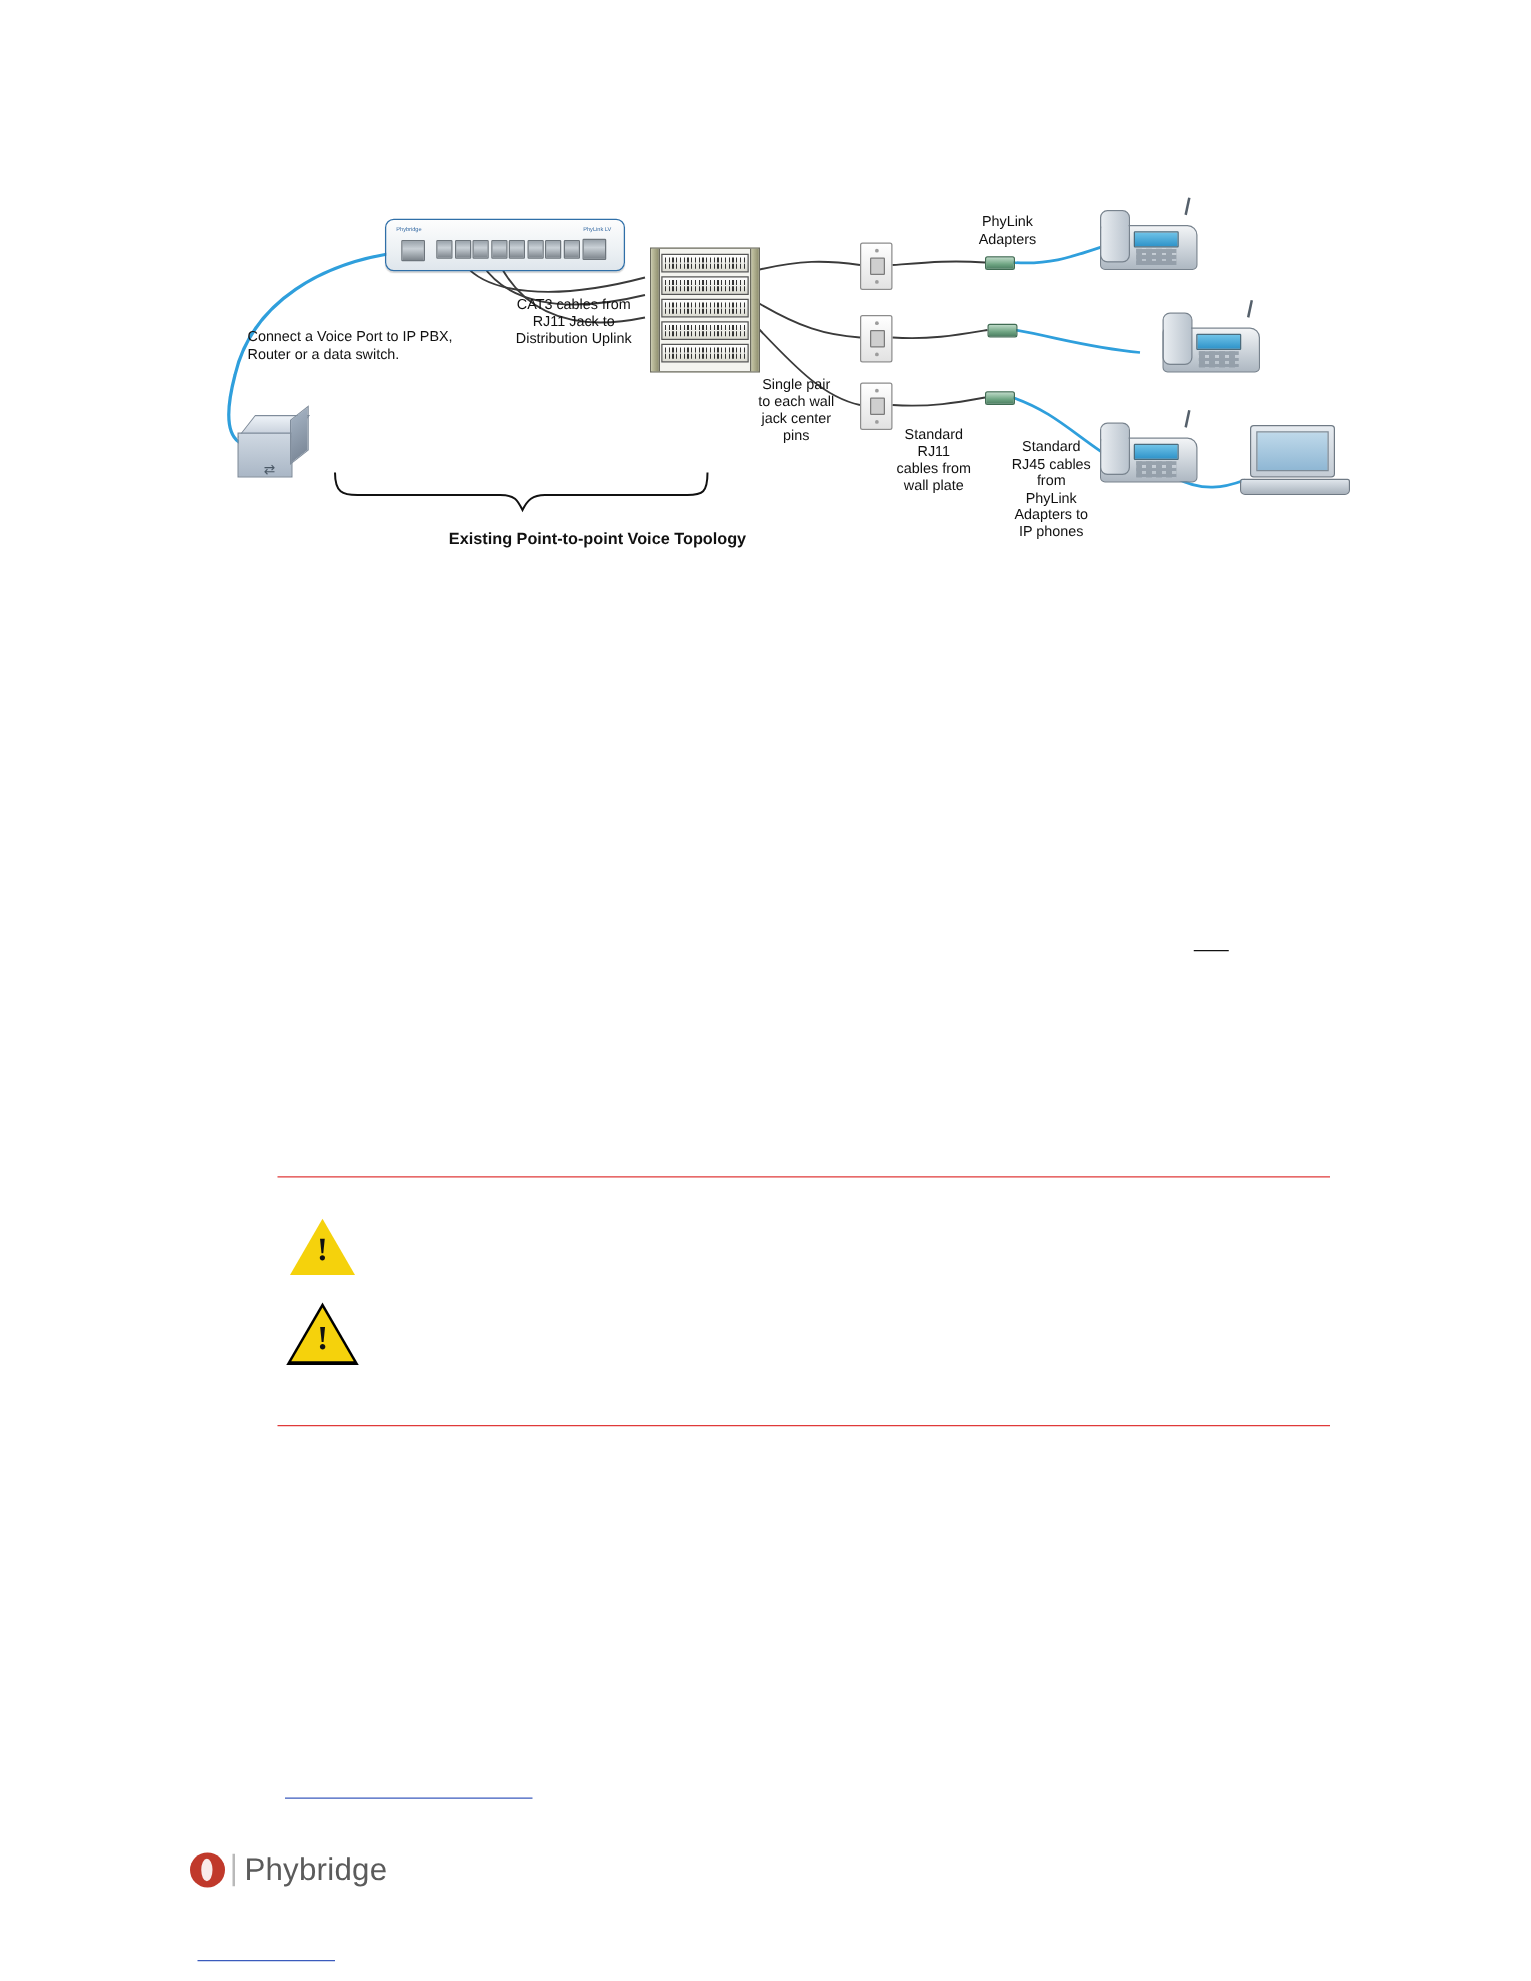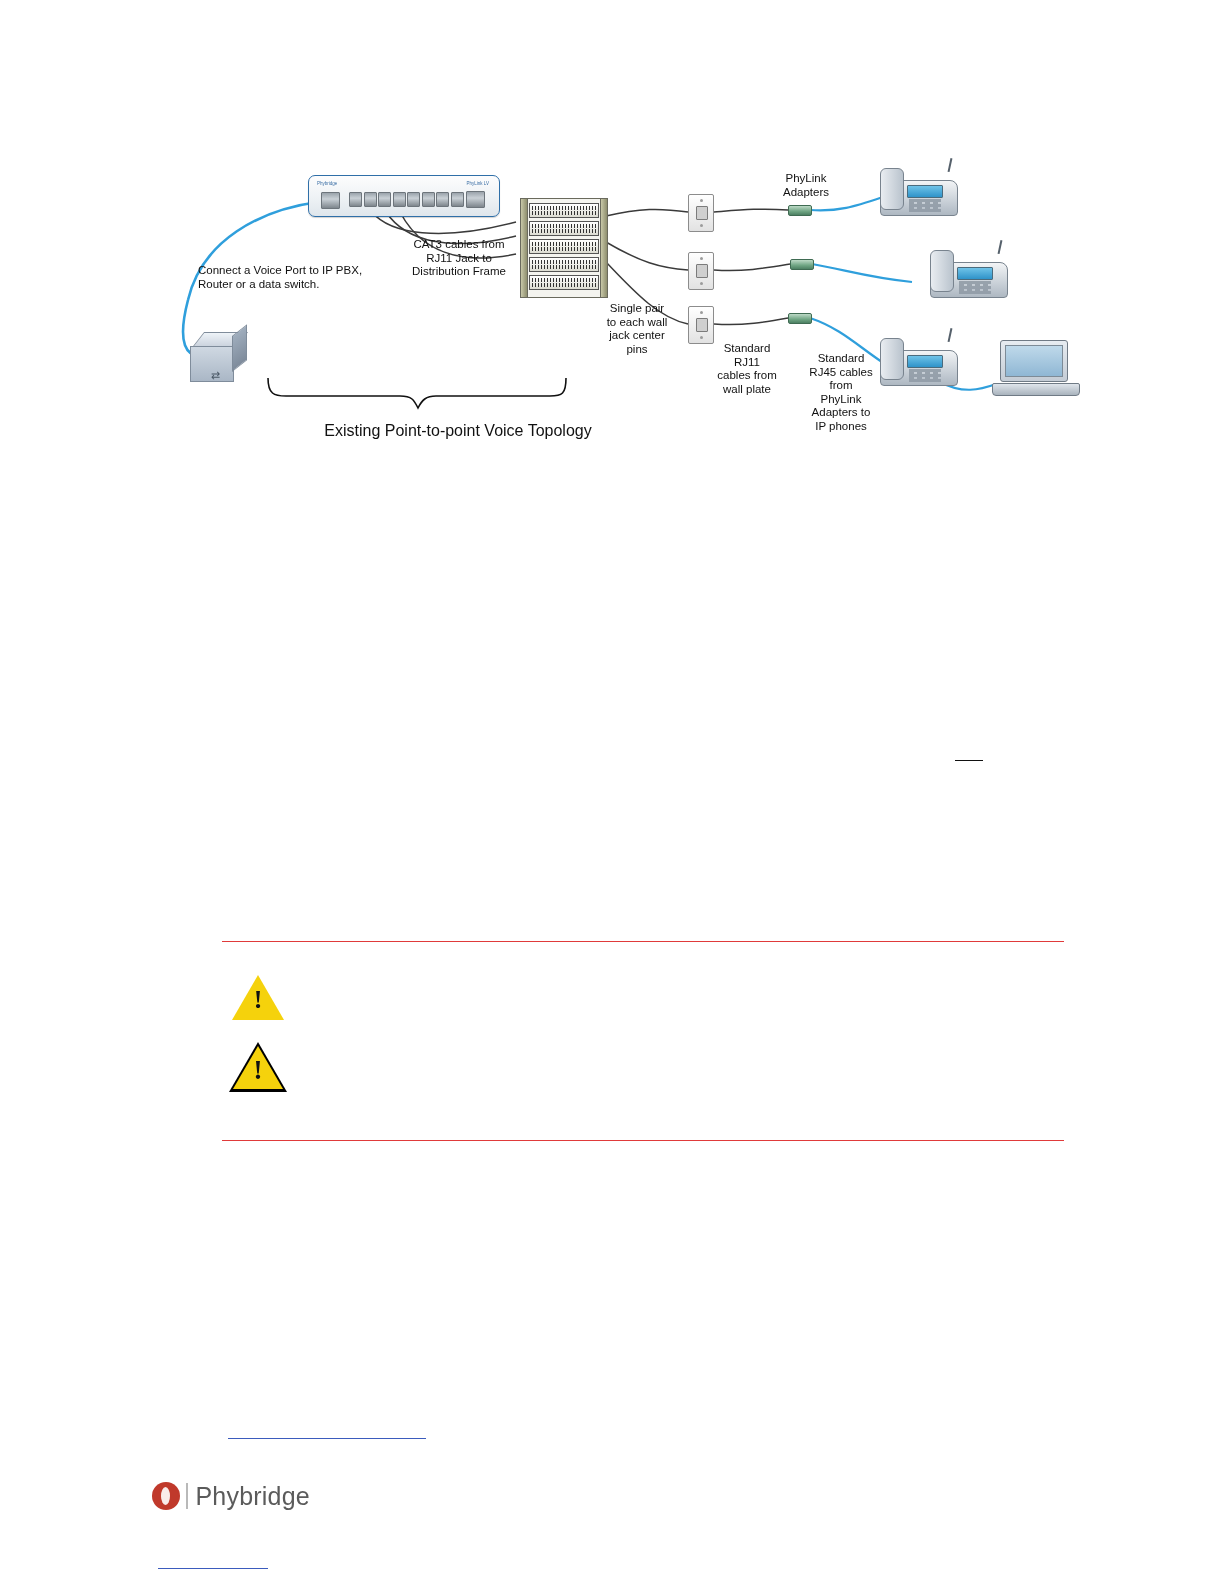--- a/index.html
+++ b/index.html
@@ -527,38 +527,38 @@
       <div class="lid">
           <div class="scr"></div>
         </div>
       <div class="base"></div>
     </div>
 
     <div class="lbl left" style="left:58px; top:114px; width:175px;">Connect a Voice Port to IP PBX,
 Router or a data switch.</div>
     <div class="lbl" style="left:264px; top:88px; width:110px;">CAT3 cables from
 RJ11 Jack to
-Distribution Frame</div>
+Distribution Uplink</div>
     <div class="lbl" style="left:455px; top:152px; width:84px;">Single pair
 to each wall
 jack center
 pins</div>
     <div class="lbl" style="left:618px; top:22px; width:96px;">PhyLink
 Adapters</div>
     <div class="lbl" style="left:564px; top:192px; width:86px;">Standard
 RJ11
 cables from
 wall plate</div>
     <div class="lbl" style="left:656px; top:202px; width:90px;">Standard
 RJ45 cables
 from
 PhyLink
 Adapters to
 IP phones</div>
-    <div class="lbl" style="left:168px; top:274px; width:300px; font-size:16px;">Existing Point-to-point Voice Topology</div>
+    <div class="lbl" style="left:188px; top:274px; width:300px; font-size:13px;font-weight:bold;">Existing Point-to-point Voice Topology</div>
   </div>
 
   <div class="tiny-rule" style="left:955px; top:760px; width:28px;"></div>
 
   <div class="rule" style="top:941px;"></div>
 
   <div class="warn-tri" style="left:232px; top:975px;">
     <div class="inner">!</div>
   </div>
 

